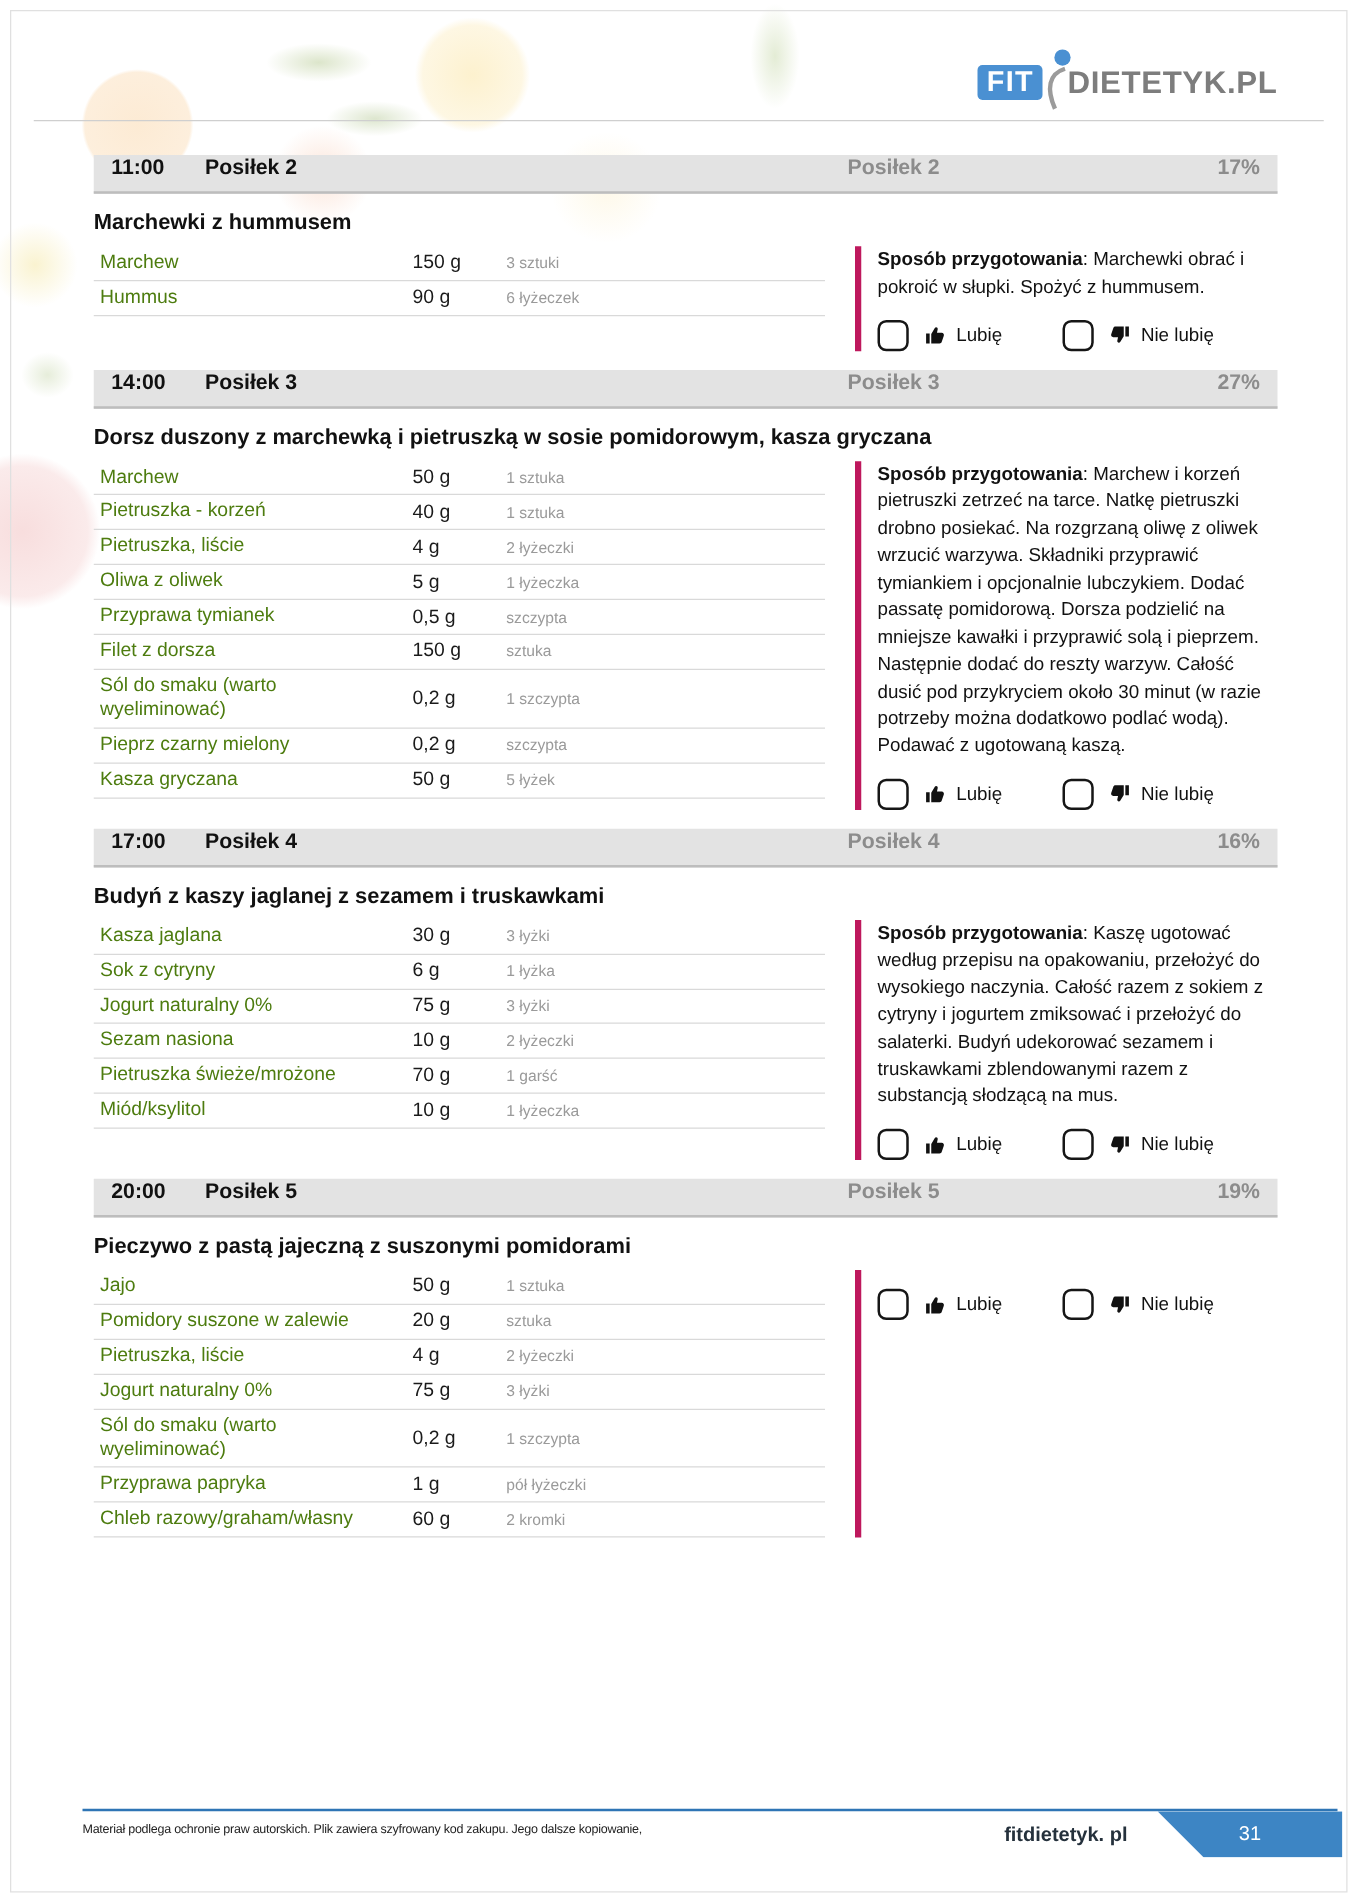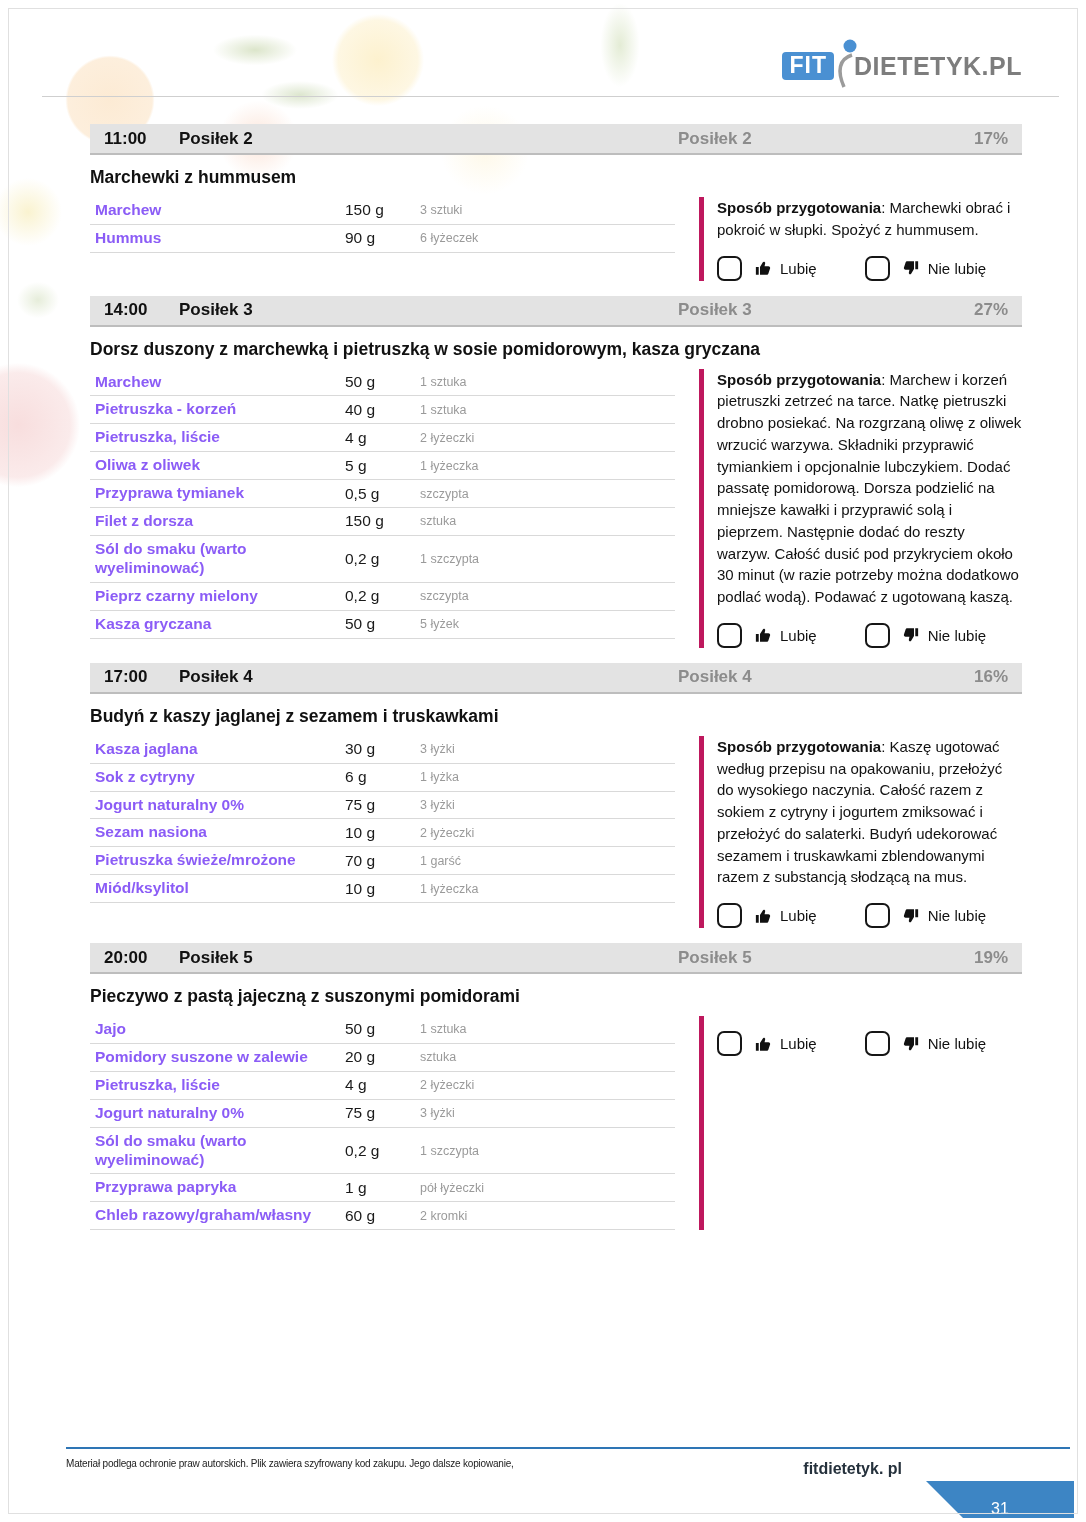--- a/index.html
+++ b/index.html
@@ -23,55 +23,55 @@
       radial-gradient(ellipse 28px 60px at 620px 45px, rgba(130,168,64,0.22), transparent 70%),
       radial-gradient(circle 64px at 378px 60px, rgba(247,205,80,0.28), rgba(247,205,80,0.16) 62%, transparent 72%),
       radial-gradient(circle 62px at 485px 150px, rgba(247,205,80,0.13), transparent 72%),
       radial-gradient(circle 46px at 28px 212px, rgba(240,220,120,0.35), transparent 74%),
       radial-gradient(ellipse 30px 26px at 38px 300px, rgba(130,165,70,0.20), transparent 70%),
       radial-gradient(circle 84px at 18px 425px, rgba(219,88,88,0.20), rgba(219,88,88,0.12) 62%, transparent 74%);
   }
   .page-border {
     position:absolute; inset:8px; border:1px solid #e0e0e0; z-index:3; pointer-events:none;
   }
-  .content-layer { position:relative; z-index:1;padding-left:15px; }
+  .content-layer { position:relative; z-index:1; }
 
   
   .header { height:97px; position:relative; }
   .header-rule { position:absolute; left:27px; right:27px; bottom:0; border-bottom:1px solid #cfcfcf; }
   .logo { position:absolute; right:64px; top:40px; display:flex; align-items:center; }
   .logo-fit {
     background:#4a90d2; color:#fff; font-weight:bold; font-size:23px;
     padding:2px 7px 3px 7px; border-radius:4px; letter-spacing:1px; line-height:1;
   }
   .logo-icon { width:28px; height:52px; margin:0 -5px 0 -3px; position:relative; top:-3px; }
   .logo-rest { color:#7d7d7d; font-size:25px; font-weight:600; letter-spacing:0.5px; }
 
   .sections { margin:27px 64px 0 75px; }
   .section { margin-bottom:15px; }
 
   .bar {
     height:31px; background:#e3e3e3; border-bottom:2px solid #bdbdbd;
-    display:flex; align-items:center; padding:0 14px;
+    display:flex; padding:0 14px;
     font-size:17px; font-weight:bold;
   }
   .bar-time { width:75px; color:#111; }
   .bar-name { flex:1; color:#111; }
   .bar-dup  { width:260px; color:#8c8c8c; }
   .bar-pct  { width:70px; text-align:right; color:#8c8c8c; }
 
   .section-title { font-size:17.5px; font-weight:bold; color:#111; margin:12px 0 9px 0; }
 
   .content { display:flex; align-items:stretch; }
   .ing-table { width:585px; }
   .ing-row {
     display:flex; align-items:center;
     border-bottom:1px solid #d9d9d9; padding:4px 0 4px 5px; min-height:26px;
   }
-  .ing-name { width:250px; font-size:15.5px; line-height:1.22; color:#8b5cf6; padding-right:8px;font-weight:bold; }
+  .ing-name { width:250px; font-size:15.5px; line-height:1.22; color:#4d7c0f; padding-right:8px; }
   .ing-amt  { width:75px; font-size:15.5px; color:#1a1a1a; }
   .ing-measure { flex:1; font-size:12.5px; color:#9a9a9a; }
 
   .prep-panel { flex:1; margin-left:24px; border-left:5px solid #be185d; padding-left:13px; }
   .prep-text { font-size:15px; line-height:1.45; color:#111; }
   .prep-label { font-weight:bold; }
 
   .like-row { display:flex; align-items:center; margin-top:15px; }
   .like-group { display:flex; align-items:center; }
   .like-group + .like-group { margin-left:48px; }
@@ -83,21 +83,21 @@
   .like-label { font-size:15px; color:#111; }
 
   
   .footer { position:absolute; left:66px; right:12px; top:1447px; height:45px; z-index:2; }
   .footer-rule { position:absolute; left:0; right:4px; top:0; height:2px; background:#2e75b5; }
   .footer-note { position:absolute; left:0; top:9px; font-size:10px; letter-spacing:-0.2px; color:#222; line-height:1.5; }
   .footer-brand { position:absolute; right:172px; top:13px; font-size:16px; font-weight:600; color:#25313c; }
   .footer-page {
     position:absolute; right:0; top:2px; width:148px; height:37px;
     background:#3d85c4; clip-path:polygon(0 0, 100% 0, 100% 100%, 25% 100%);
-    color:#fff; font-size:16px; display:flex; align-items:flex-end; justify-content:center;margin-top:32px;
+    color:#fff; font-size:16px; display:flex; align-items:center; justify-content:center;
   }
 </style>
 </head>
 <body>
 
 <div class="bg-art"></div>
 <div class="page-border"></div>
 
 <div class="content-layer">
   <div class="header">

